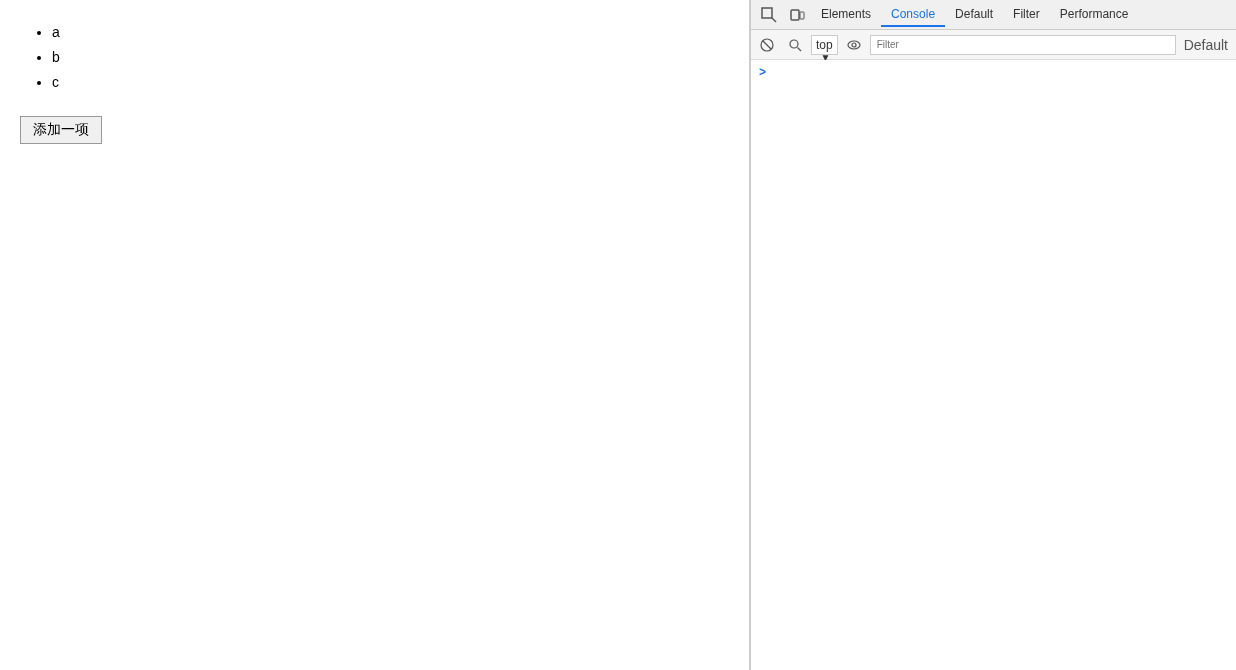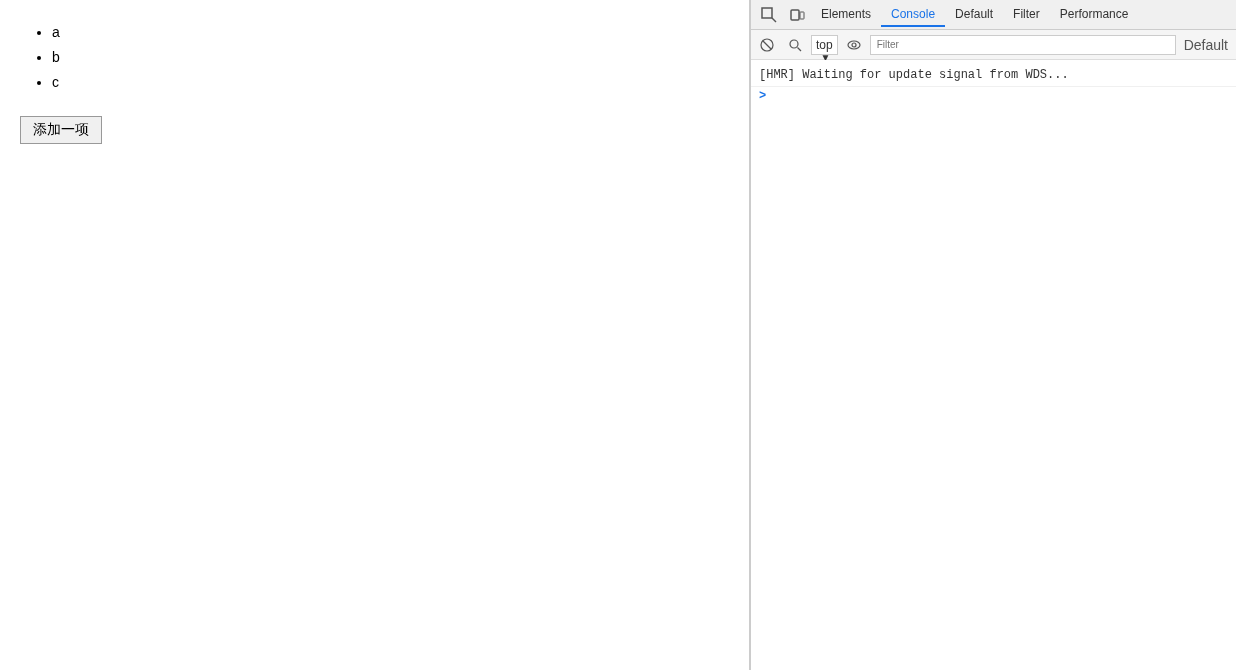--- a/index.html
+++ b/index.html
@@ -243,20 +243,17 @@
       <svg width="14" height="14" viewBox="0 0 14 14" fill="none">
         <ellipse cx="7" cy="7" rx="6" ry="4" stroke="#555" stroke-width="1.2" fill="none"></ellipse>
         <circle cx="7" cy="7" r="2" stroke="#555" stroke-width="1.2" fill="none"></circle>
       </svg>
     </button>
     <input class="filter-input" type="text" placeholder="Filter" style="">
     <span class="default-label">Default</span>
   </div>
 
   <div class="console-output">
-    <div class="console-line console-line-info">
-      <span>[HMR] Waiting for update signal from WDS...</span>
-    </div>
     <div class="console-prompt">
       <span class="console-prompt-icon">&gt;</span>
     </div>
   </div>
 </div>
 
 </body></html>

